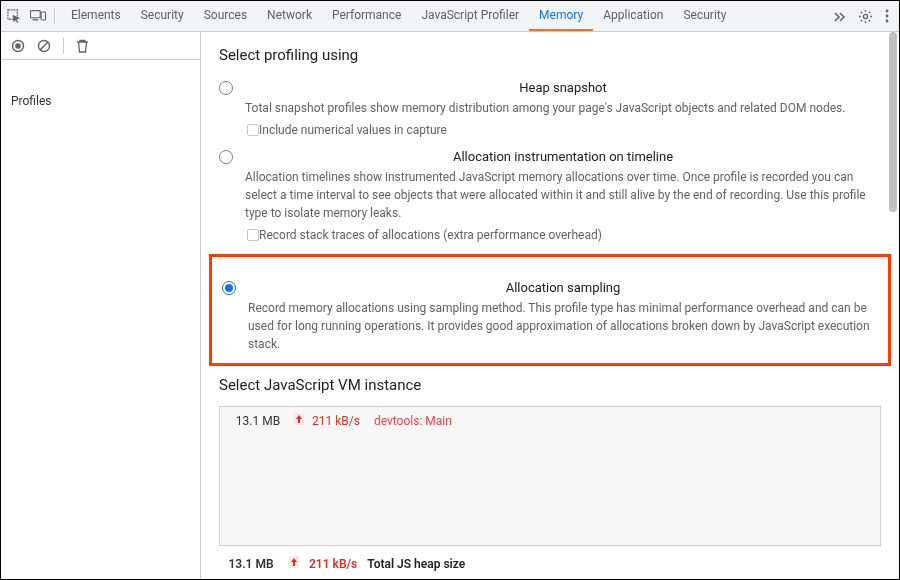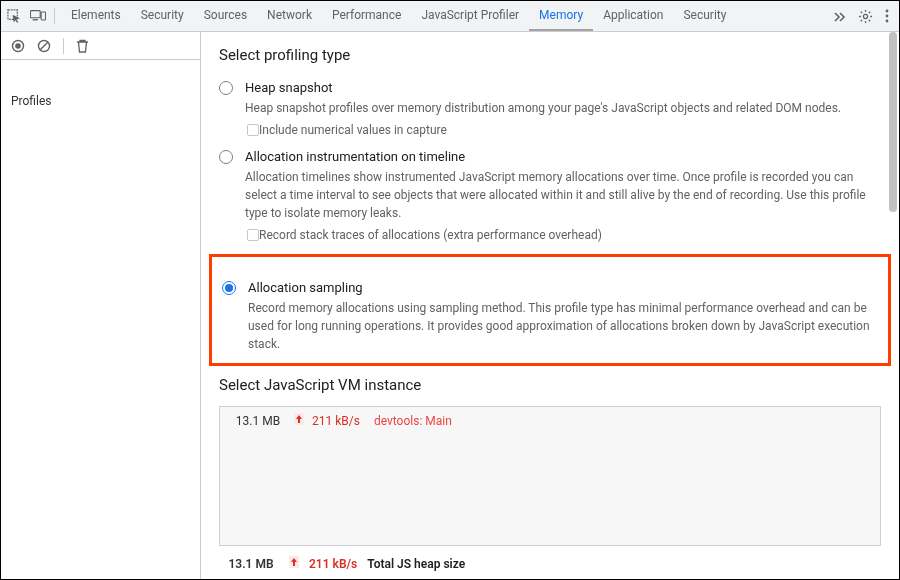--- a/index.html
+++ b/index.html
@@ -40,21 +40,21 @@
     padding: 0 10px;
     display: flex;
     align-items: center;
     font-size: 12px;
     color: #5f6368;
     cursor: default;
     border-bottom: 2px solid transparent;
   }
   .tab.active {
     color: #1a73e8;
-    border-bottom: 2px solid #a3a3a3;
+    border-bottom: 2px solid #f97316;
   }
   .righticons {
     display: flex;
     align-items: center;
     gap: 12px;
     padding: 0 10px;
   }
   .icon {
     display: inline-flex;
     align-items: center;
@@ -110,20 +110,21 @@
   .option .radio {
     flex: 0 0 16px;
     height: 16px;
     margin-top: 1px;
   }
   .option-body { flex: 1; }
   .option-title {
     font-size: 13px;
     color: #202124;
     margin-bottom: 4px;
+    text-align: center;
   }
   .option-desc {
     font-size: 12px;
     color: #5f6368;
     line-height: 1.5;
     margin-bottom: 6px;
   }
   .sub-check {
     display: flex;
     align-items: center;
@@ -310,29 +311,29 @@
       <span class="icon">
         <svg width="13" height="14" viewBox="0 0 13 14">
             <path d="M1 3h11M4 3V1.5h5V3M2.5 3l1 10h6l1-10" fill="none" stroke="#5f6368" stroke-width="1.3"></path>
           </svg>
       </span>
     </div>
     <div class="sidebar-section">Profiles</div>
   </div>
 
   <div class="main">
-    <h2>Select profiling type</h2>
+    <h2>Select profiling using</h2>
 
     <div class="option">
       <div class="radio">
         <span class="radio-outer"></span>
       </div>
       <div class="option-body">
         <div class="option-title">Heap snapshot</div>
-        <div class="option-desc">Heap snapshot profiles over memory distribution among your page's JavaScript objects and related DOM nodes.</div>
+        <div class="option-desc">Total snapshot profiles show memory distribution among your page's JavaScript objects and related DOM nodes.</div>
         <div class="sub-check">
           <span class="cbox"></span>
           <span>Include numerical values in capture</span>
         </div>
       </div>
     </div>
 
     <div class="option">
       <div class="radio">
         <span class="radio-outer"></span>

